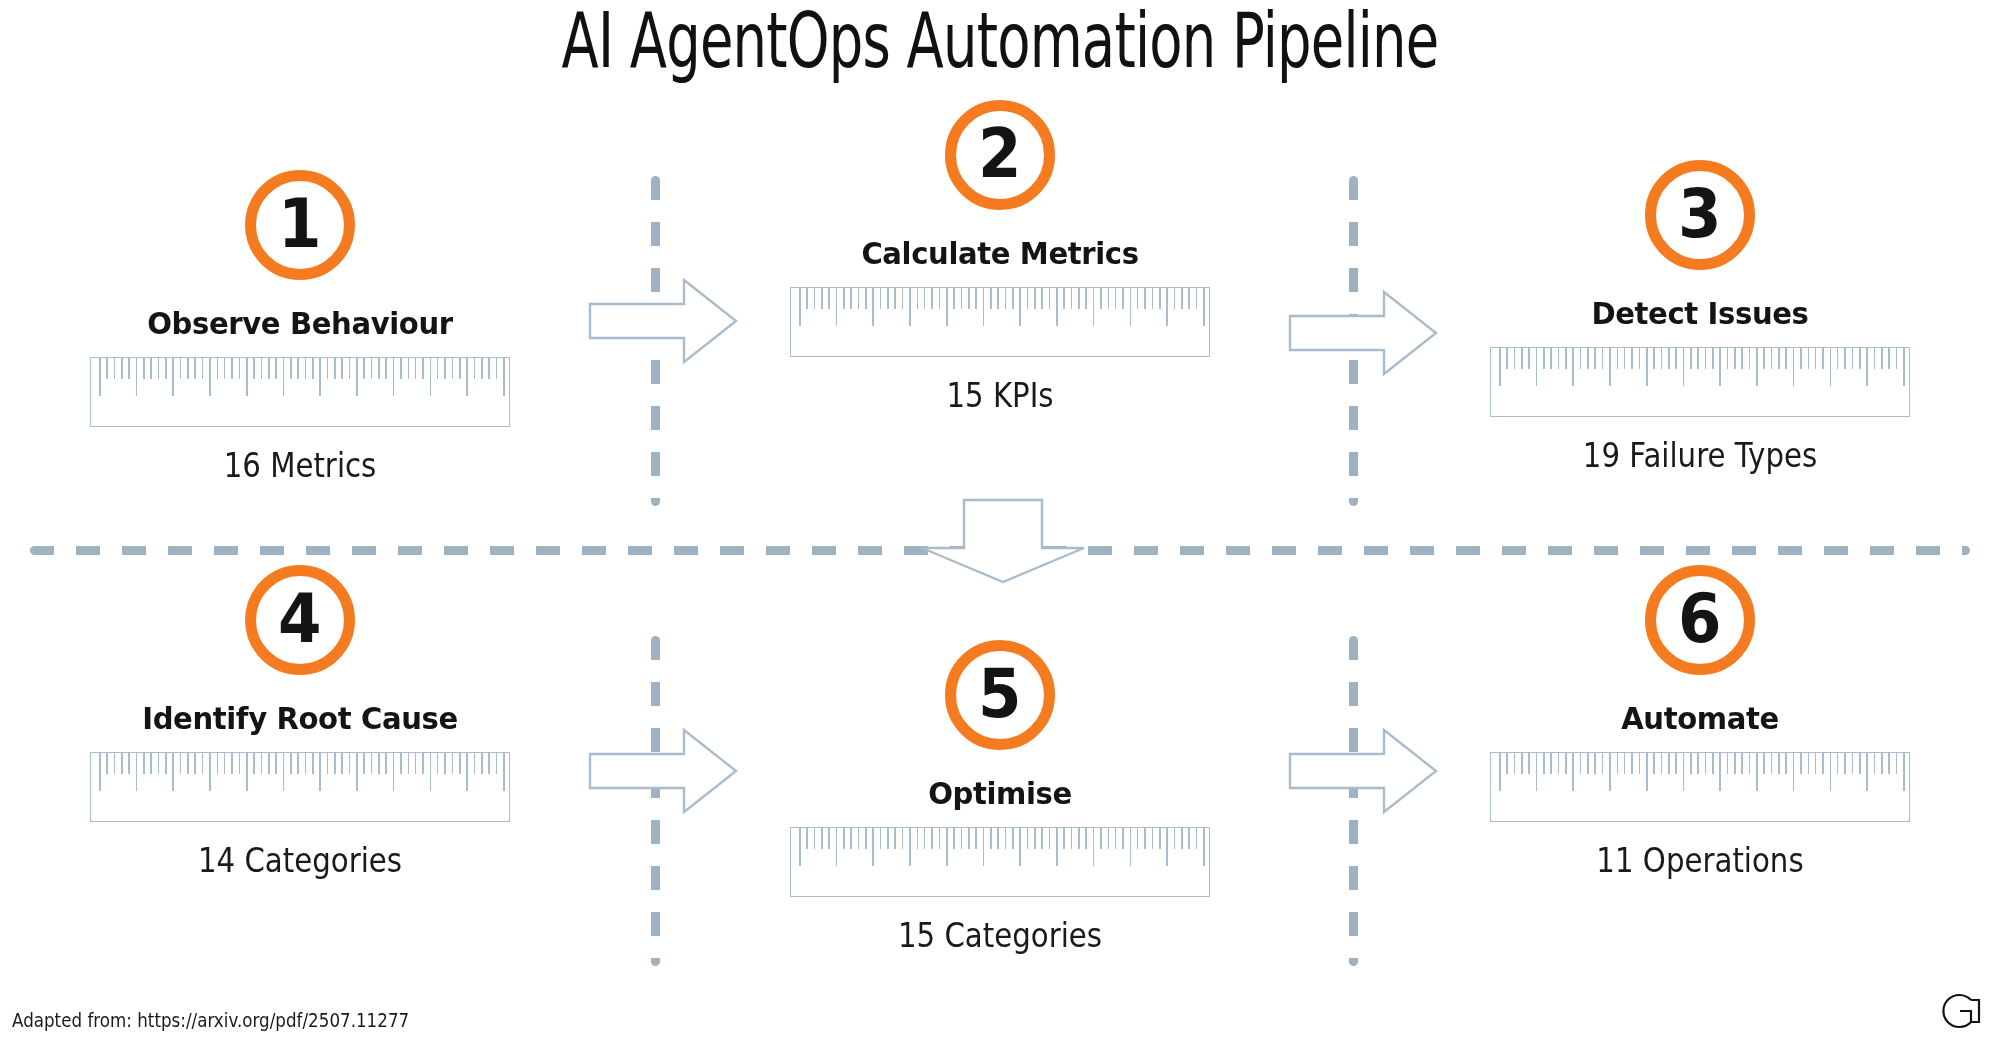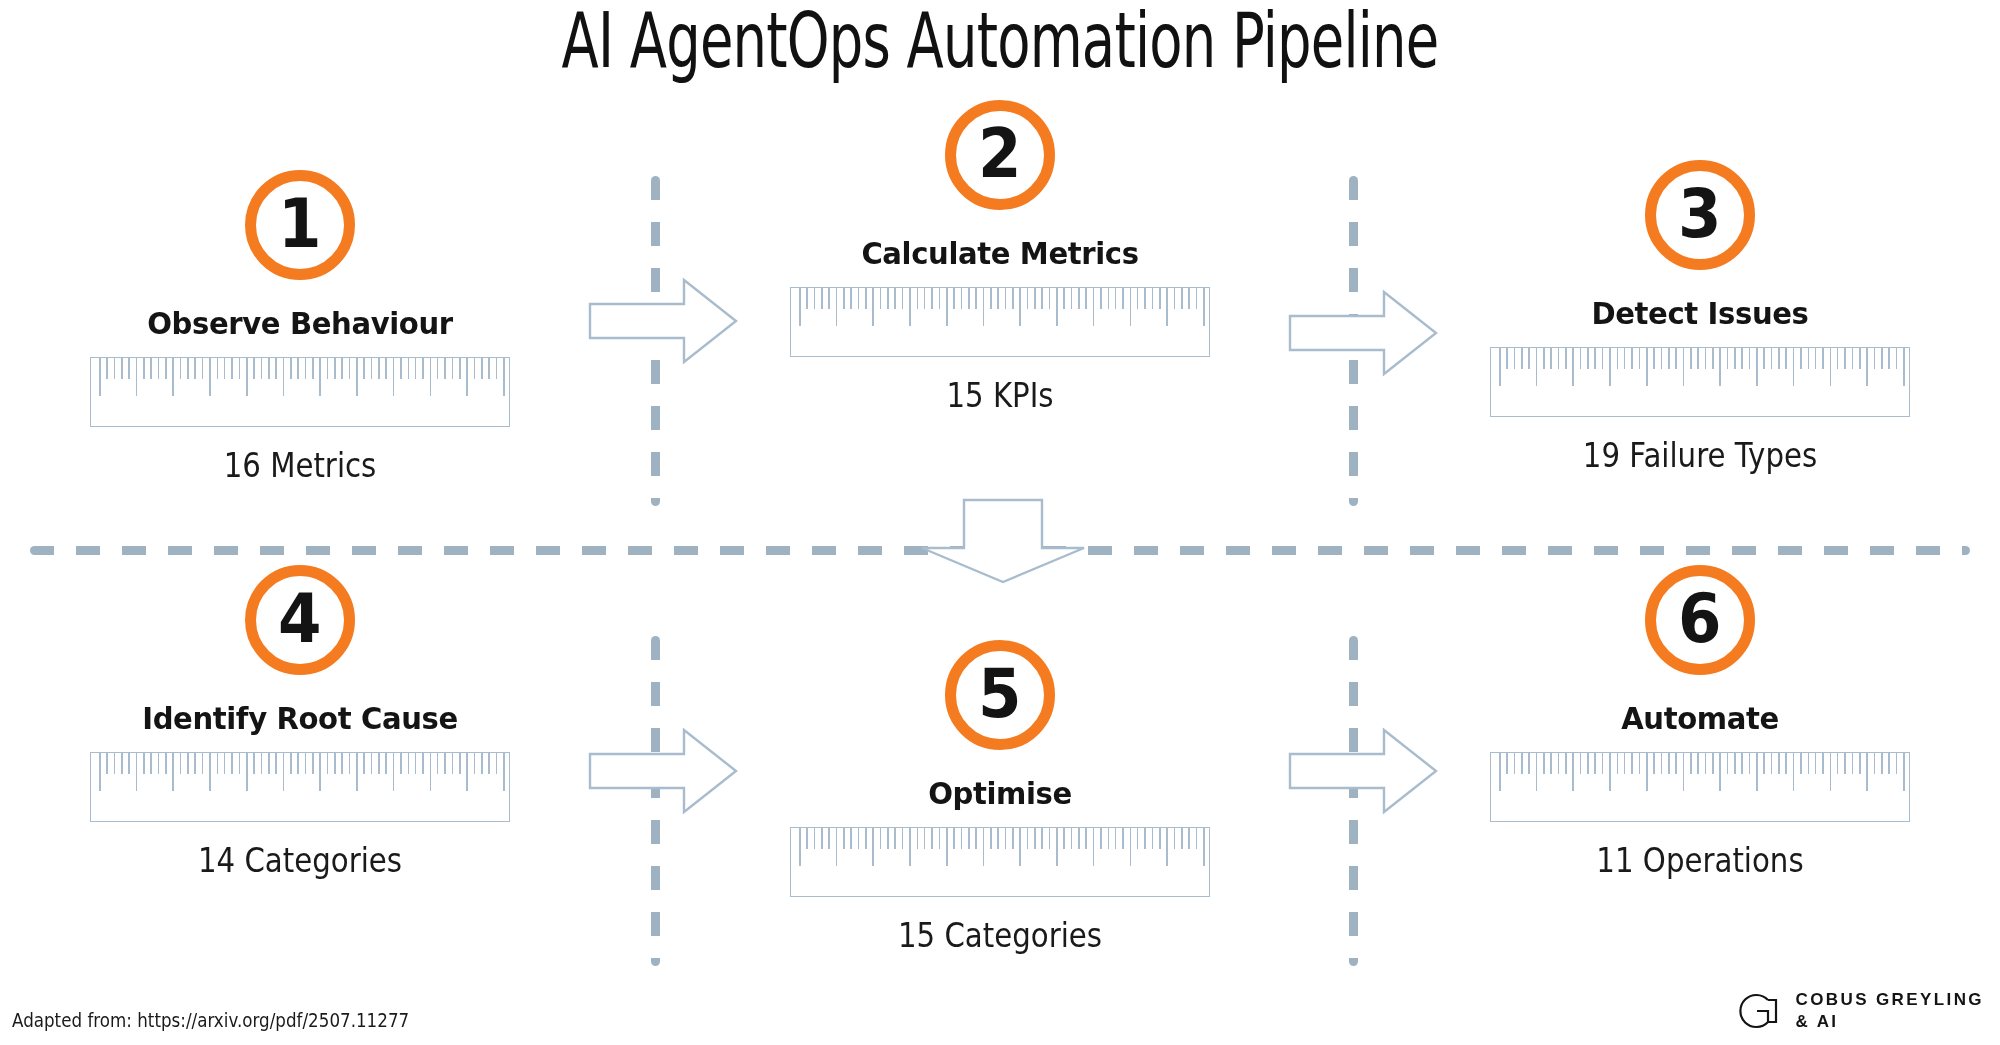--- a/index.html
+++ b/index.html
@@ -618,19 +618,15 @@
 
   <div class="attribution">Adapted from: https://arxiv.org/pdf/2507.11277</div>
 
   <div class="brand">
     <span class="brand-mark">
       <svg width="46" height="46" viewBox="0 0 46 46">
         <path d="M33 12 A16 16 0 1 0 33 34 L33 23 L22 23" fill="none" stroke="#141414" stroke-width="2.2"></path>
         <path d="M33 12 L41 12 L41 34 L33 34" fill="none" stroke="#141414" stroke-width="2.2"></path>
       </svg>
     </span>
-    <span class="brand-text">
-      <span>COBUS GREYLING</span><br>
-      <span>&amp; AI</span>
-    </span>
   </div>
 
 </div>
 
 </body></html>

